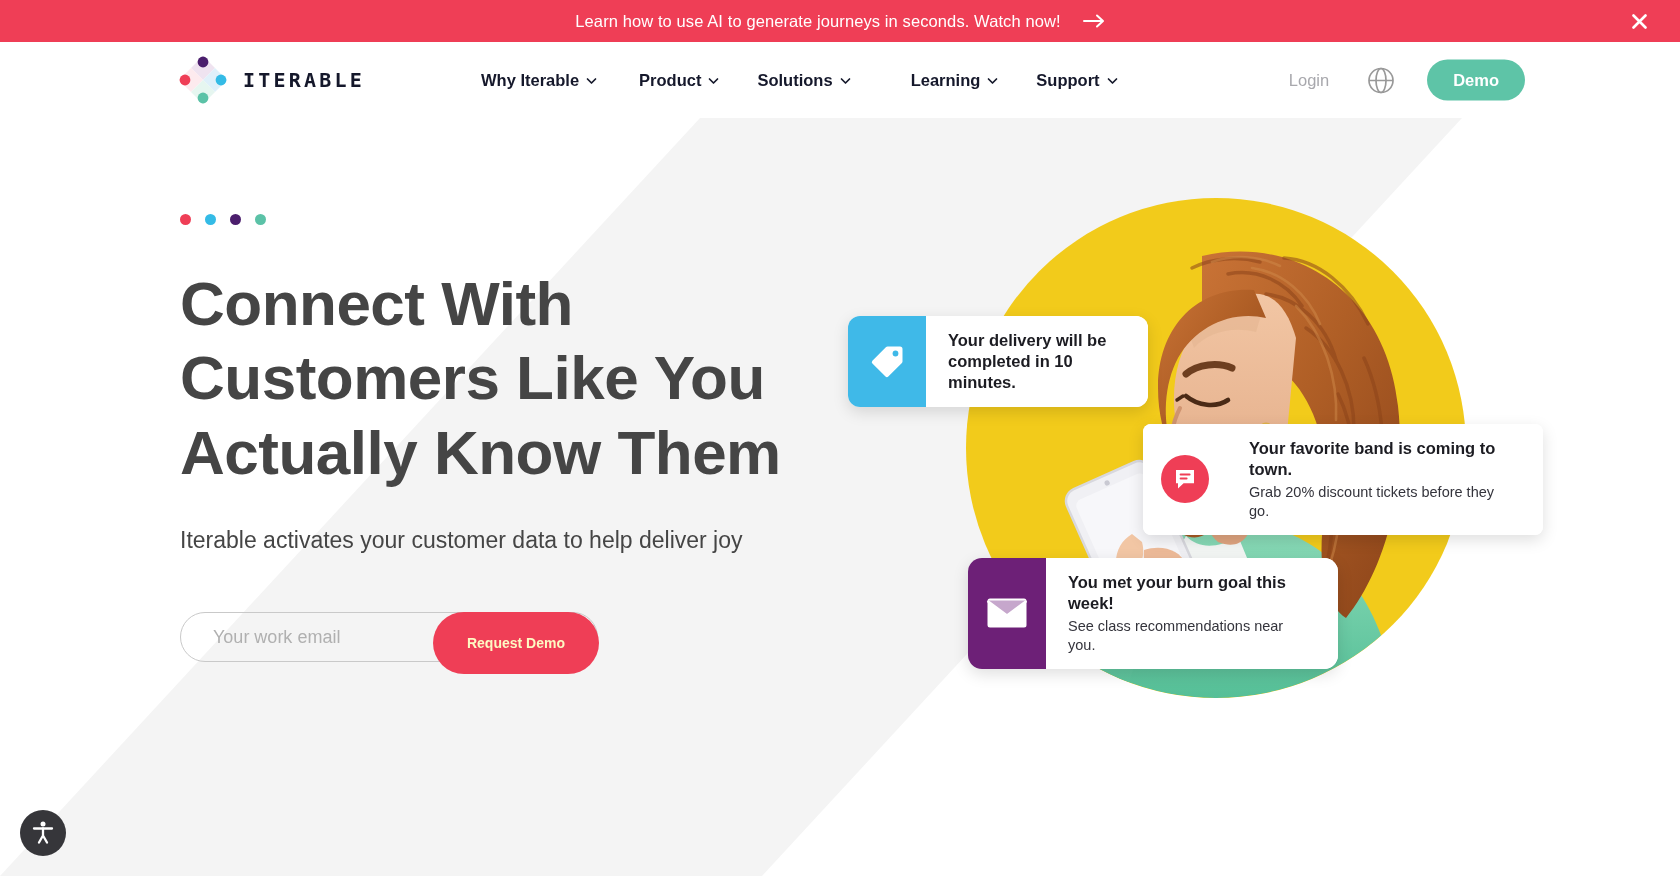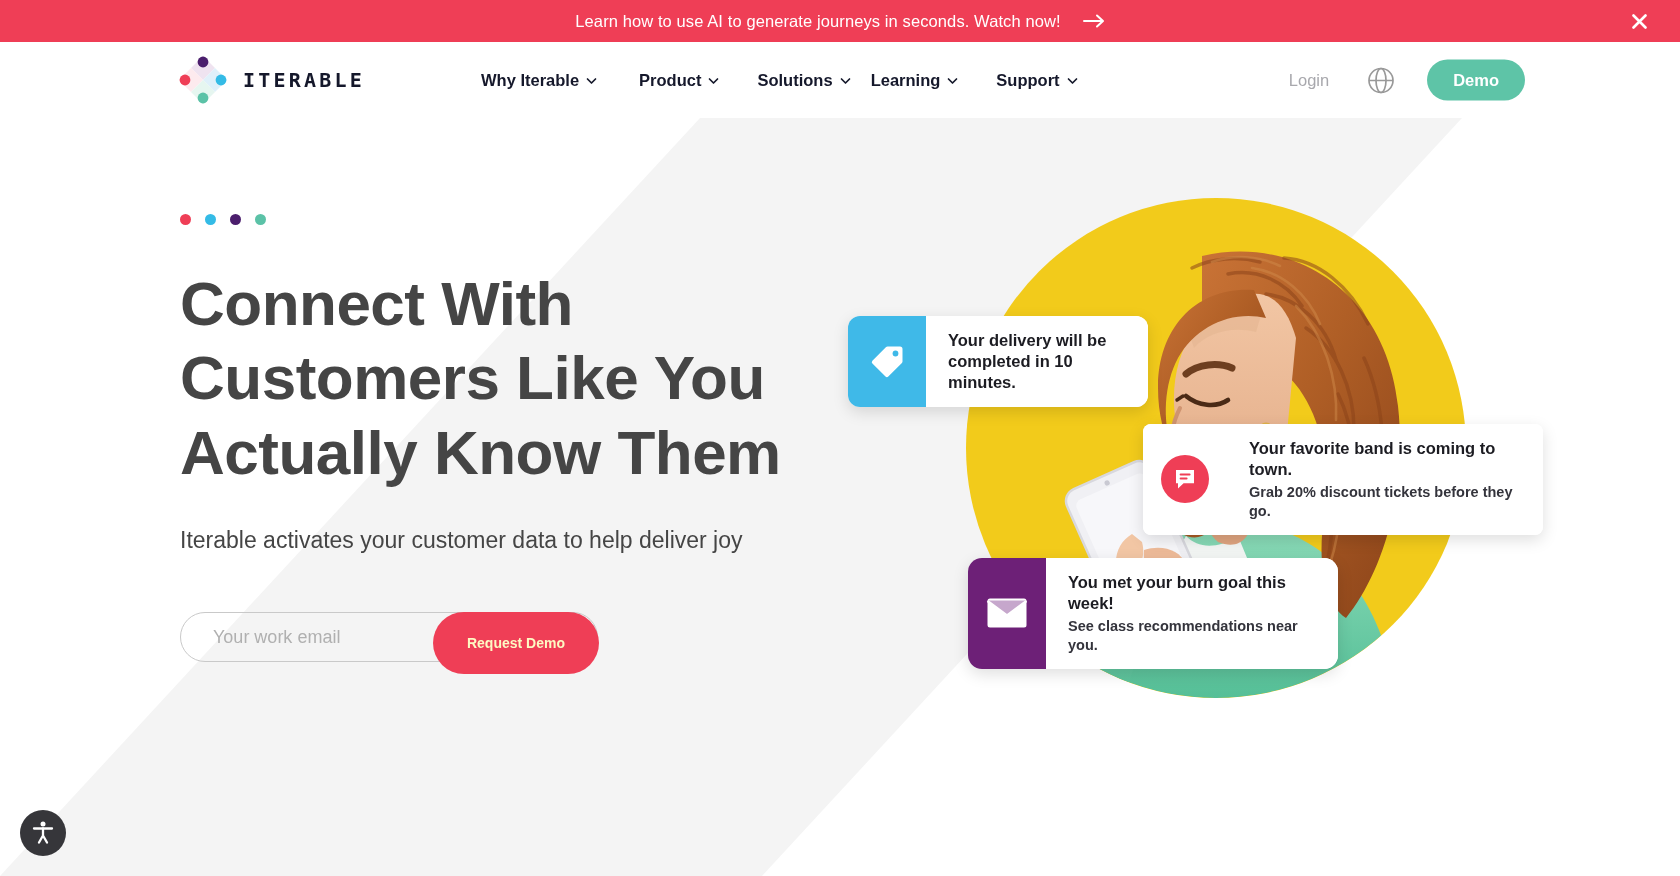--- a/index.html
+++ b/index.html
@@ -111,21 +111,21 @@
     gap: 7px;
     font-size: 16.5px;
     font-weight: bold;
     color: #15182b;
     cursor: pointer;
     padding: 0 33px 0 0;
     white-space: nowrap;
   }
   .nav-item:nth-child(1) { padding-right: 42px; }
   .nav-item:nth-child(2) { padding-right: 38px; }
-  .nav-item:nth-child(3) { padding-right: 20px; }
+  .nav-item:nth-child(3) { padding-right: 60px; }
   .nav-item:nth-child(4) { padding-right: 38px; align-items: center; }
   .nav-item:nth-child(5) { padding-right: 0; }
   .chev { display: inline-block; width: 11px; height: 11px; position: relative; top: 1px; }
   .chev svg { display: block; }
 
   .nav-right {
     position: absolute;
     right: 166px;
     top: 50%;
     transform: translateY(-50%);
@@ -290,21 +290,20 @@
     font-size: 16.5px;
     font-weight: bold;
     color: #1c1c22;
     line-height: 1.28;
     white-space: pre-line;
   }
   .notif-sub {
     font-size: 14.5px;
     color: #34343c;
     line-height: 1.3;
-    font-weight: bold;
   }
 
   #notif-delivery { left: 848px; top: 198px; width: 300px; }
   #notif-delivery .notif-icon { background: #3fb9e8; }
 
   #notif-band { left: 1143px; top: 306px; width: 400px; border-radius: 8px; }
   #notif-band .notif-icon { background: #ffffff; width: 84px; flex: 0 0 84px; }
   .circle-icon {
     width: 48px; height: 48px; border-radius: 50%;
     background: #ef3e56;

